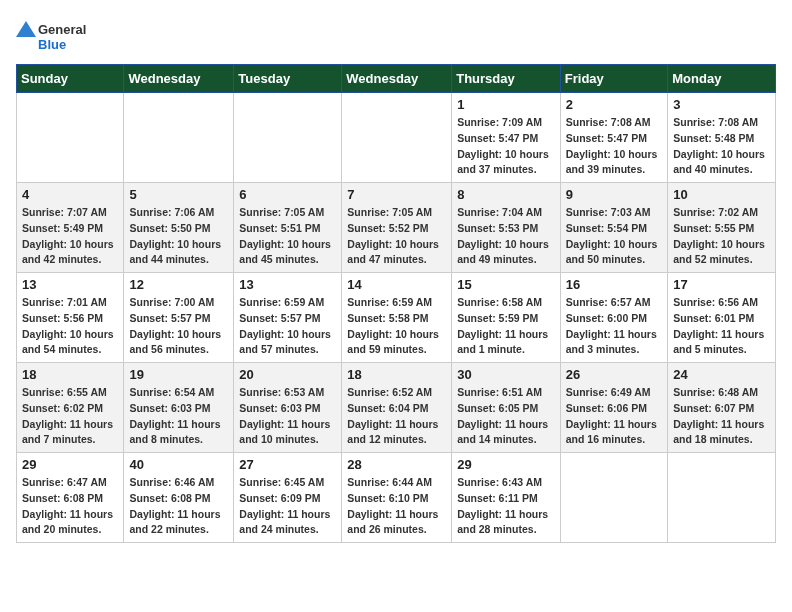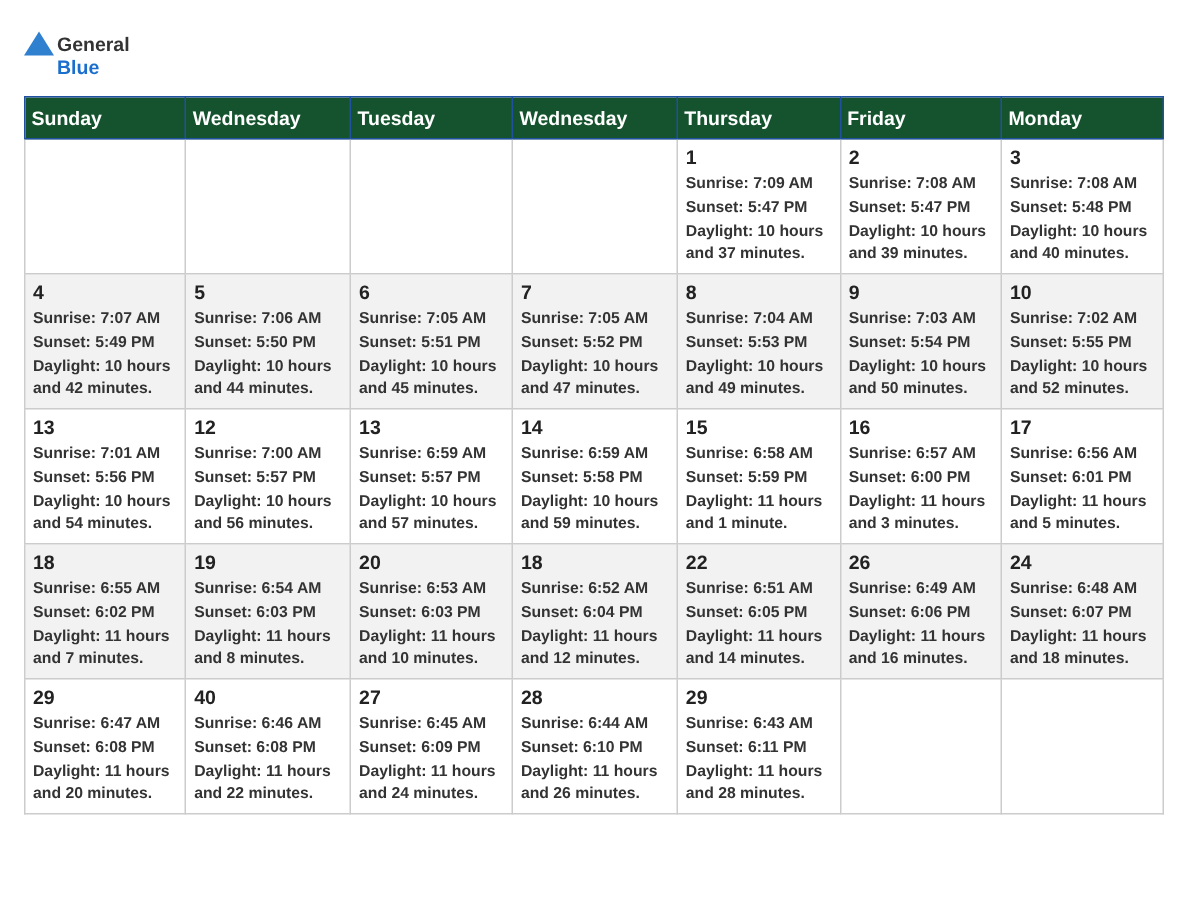--- a/index.html
+++ b/index.html
@@ -200,21 +200,21 @@
         </td>
         <td>
           <span class="day-number">20</span>
           <div class="day-info">Sunrise: 6:53 AM<br>Sunset: 6:03 PM<br>Daylight: 11 hours<br>and 10 minutes.</div>
         </td>
         <td>
           <span class="day-number">18</span>
           <div class="day-info">Sunrise: 6:52 AM<br>Sunset: 6:04 PM<br>Daylight: 11 hours<br>and 12 minutes.</div>
         </td>
         <td>
-          <span class="day-number">22</span>
+          <span class="day-number">30</span>
           <div class="day-info">Sunrise: 6:51 AM<br>Sunset: 6:05 PM<br>Daylight: 11 hours<br>and 14 minutes.</div>
         </td>
         <td>
           <span class="day-number">26</span>
           <div class="day-info">Sunrise: 6:49 AM<br>Sunset: 6:06 PM<br>Daylight: 11 hours<br>and 16 minutes.</div>
         </td>
         <td>
           <span class="day-number">24</span>
           <div class="day-info">Sunrise: 6:48 AM<br>Sunset: 6:07 PM<br>Daylight: 11 hours<br>and 18 minutes.</div>
         </td>

